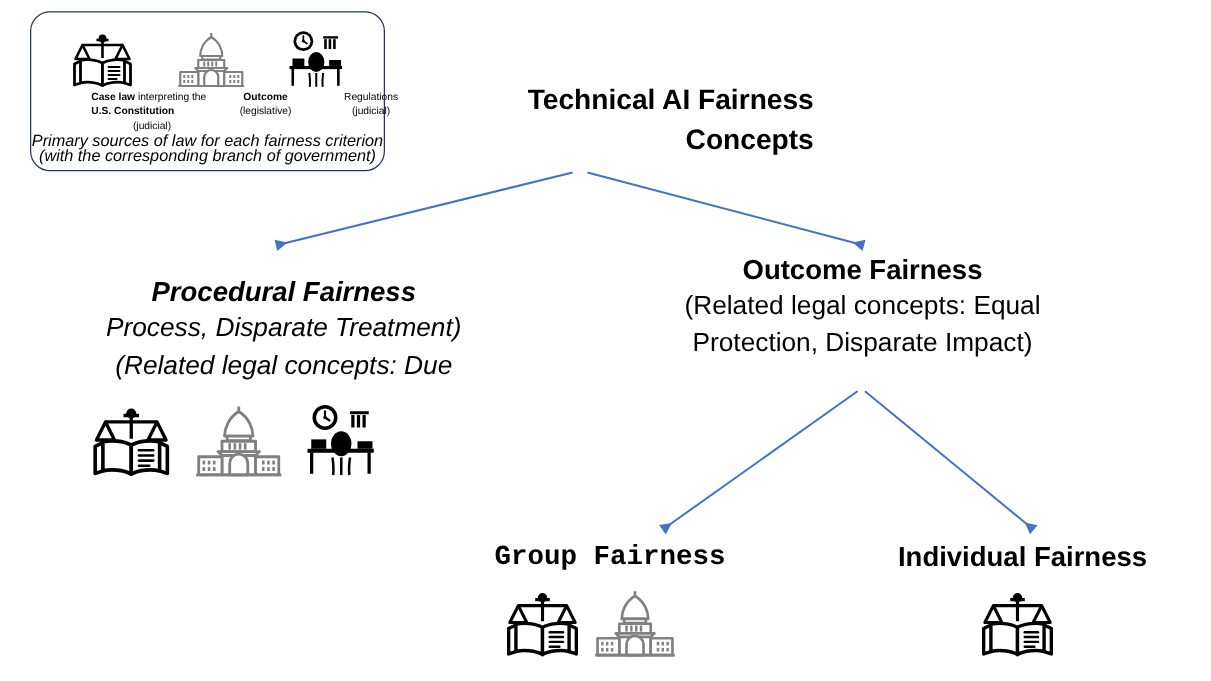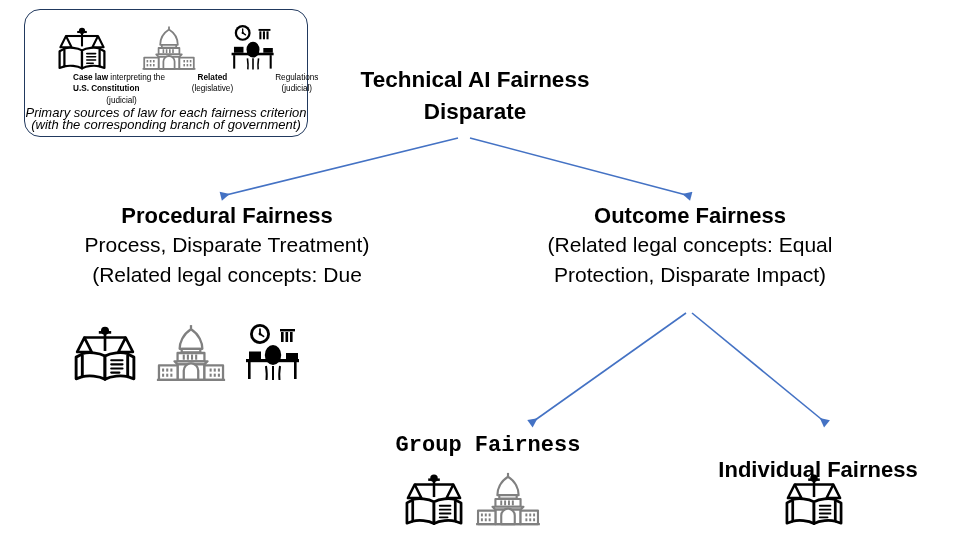--- a/index.html
+++ b/index.html
@@ -89,27 +89,27 @@
     font-weight: bold;
     font-size: 22px;
     line-height: 28px;
     white-space: nowrap;
   }
   .node-sub {
     font-size: 21px;
     line-height: 30px;
   }
 
-  #root-node { left: 315px; top: 64px; width: 320px; }
+  #root-node { left: 331px; top: 64px; width: 320px; text-align: right; }
   #root-node .node-title { font-size: 22.5px; line-height: 32px; white-space: normal; }
 
-  #procedural-node { left: 42px; top: 202px; width: 370px; }
+  #procedural-node { left: 42px; top: 220px; width: 370px; font-style: italic; }
   #outcome-node    { left: 495px; top: 202px; width: 390px; }
   #group-node      { left: 362px; top: 432px; width: 252px; font-family: Liberation Mono, monospace; }
-  #individual-node { left: 690px; top: 432px; width: 256px; margin-top: 24px; }
+  #individual-node { left: 690px; top: 432px; width: 256px; }
 
   
   .icon-row {
     position: absolute;
     display: flex;
     align-items: flex-end;
   }
   #procedural-icons { left: 72px; top: 322px; gap: 16px; }
   #group-icons      { left: 403px; top: 470px; gap: 8px; }
   #individual-icons { left: 783px; top: 470px; }
@@ -227,38 +227,38 @@
         </svg>
       </span>
     </div>
 
     <div id="legend-captions">
       <div class="legend-caption wide">
         <span style="font-weight:bold">Case law</span><span> interpreting the </span><span style="font-weight:bold">U.S. Constitution</span>
         <span class="legend-sub">(judicial)</span>
       </div>
       <div class="legend-caption">
-        <span style="font-weight:bold">Related</span>
+        <span style="font-weight:bold">Outcome</span>
         <span class="legend-sub">(legislative)</span>
       </div>
       <div class="legend-caption">
         <span style="font-weight:normal">Regulations</span>
         <span class="legend-sub">(judicial)</span>
       </div>
     </div>
 
     <div id="legend-footer">
       <div>Primary sources of law for each fairness criterion</div>
       <div>(with the corresponding branch of government)</div>
     </div>
   </div>
 
   <div class="node" id="root-node">
     <div class="node-title">Technical AI Fairness</div>
-    <div class="node-title">Disparate</div>
+    <div class="node-title">Concepts</div>
   </div>
 
   <div class="node" id="procedural-node">
     <div class="node-title">Procedural Fairness</div>
     <div class="node-sub">Process,  Disparate Treatment)</div>
     <div class="node-sub">(Related legal concepts: Due</div>
   </div>
 
   <div class="icon-row" id="procedural-icons">
     <span>

